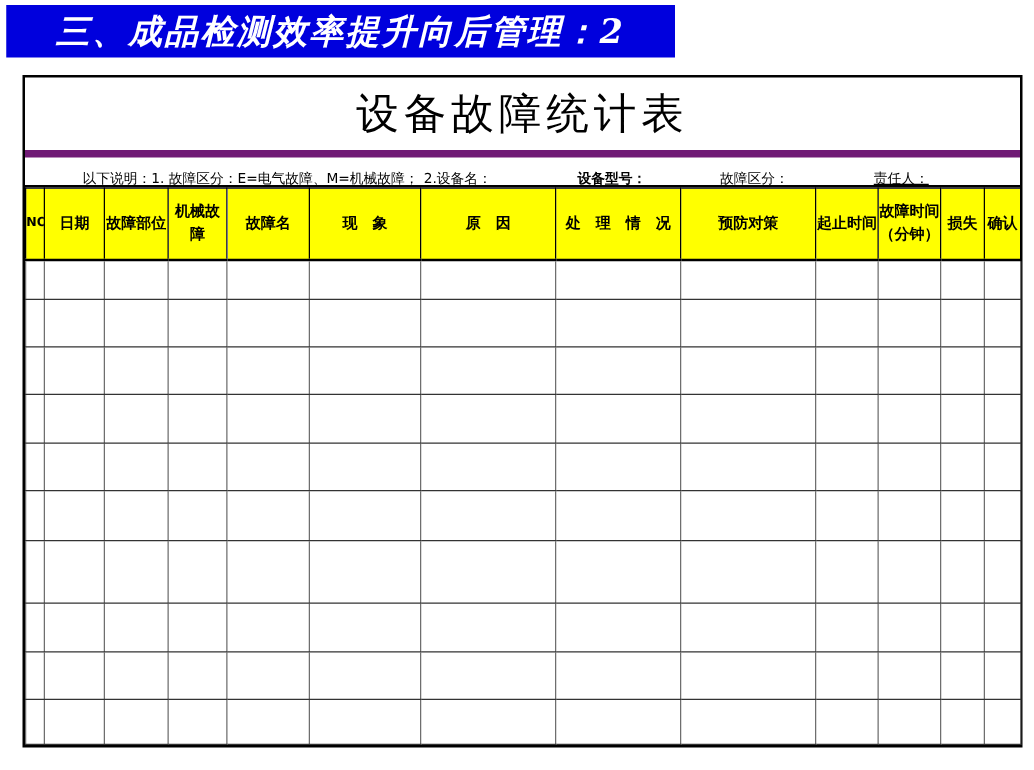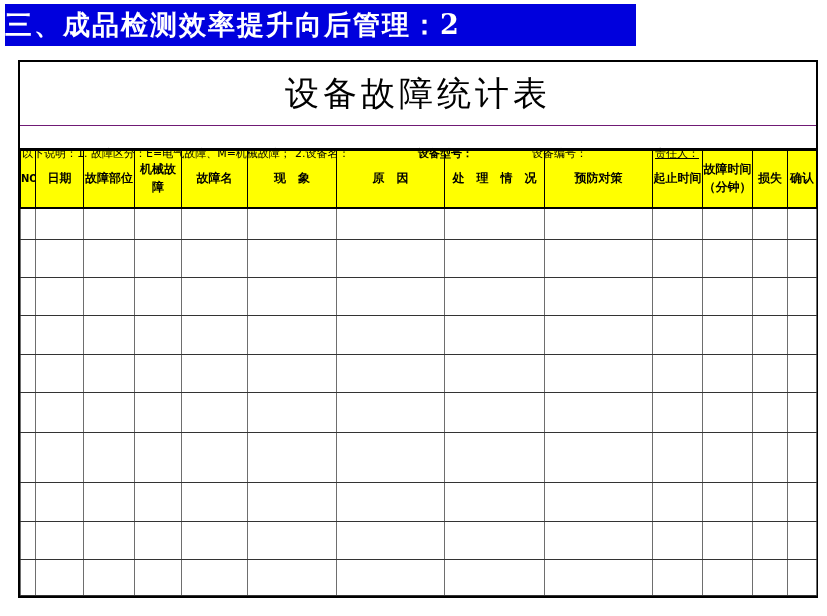--- a/index.html
+++ b/index.html
@@ -8,45 +8,46 @@
   }
   *{box-sizing:border-box;}
   html,body{margin:0;padding:0;}
   body{
     width:827px;height:616px;position:relative;background:#ffffff;
     font-family:"DejaVu Sans","Liberation Sans",sans-serif;color:#000;
     overflow:hidden;
   }
   
   .banner{
-    position:absolute;left:5px;top:4px;width:631px;height:42px;
+    position:absolute;left:5px;top:4px;width:535px;height:42px;
     background:var(--banner-bg);color:var(--banner-text);
-    display:flex;align-items:center;justify-content:flex-start;
+    display:flex;align-items:center;justify-content:center;
     font-size:27px;font-weight:bold;letter-spacing:2px;
     font-family:"DejaVu Serif","Liberation Serif",serif;
     white-space:nowrap;
+    font-style:italic;
   }
   
   .panel{
     position:absolute;left:18px;top:60px;width:800px;height:538px;
     border:2px solid var(--line-thick);background:#ffffff;
   }
   .form-title-area{
-    height:64px;border-bottom:1px solid #701a75;
+    height:64px;border-bottom:6px solid #701a75;
     display:flex;align-items:center;justify-content:center;
   }
   .form-title{
     font-family:"DejaVu Serif","Liberation Serif",serif;
     font-size:34px;letter-spacing:4px;white-space:nowrap;
   }
   .note-row{
     position:relative;height:24px;border-bottom:2px solid var(--line-thick);
     font-size:11px;white-space:nowrap;
   }
-  .note-row span{position:absolute;top:20px;}
+  .note-row span{position:absolute;top:9px;margin-left:44px;}
   .note-legend{left:2px;}
   .note-device-name{left:275px;}
   .note-device-model{left:398px;font-weight:bold;}
   .note-device-no{left:512px;}
   .note-responsible{left:635px;text-decoration:underline;}
   
   table.grid{
     width:796px;border-collapse:collapse;table-layout:fixed;
   }
   table.grid th{
@@ -75,21 +76,21 @@
 <div class="panel">
 
   <div class="form-title-area">
     <span class="form-title">设备故障统计表</span>
   </div>
 
   <div class="note-row">
     <span class="note-legend">以下说明：1. 故障区分：E=电气故障、M=机械故障；</span>
     <span class="note-device-name">2.设备名：</span>
     <span class="note-device-model">设备型号：</span>
-    <span class="note-device-no">设备编号：</span>
+    <span class="note-device-no">故障区分：</span>
     <span class="note-responsible">责任人：</span>
   </div>
 
   <table class="grid">
     <colgroup>
       <col style="width:15px">
         <col style="width:48px">
         <col style="width:51px">
       <col style="width:47px">
         <col style="width:66px">

